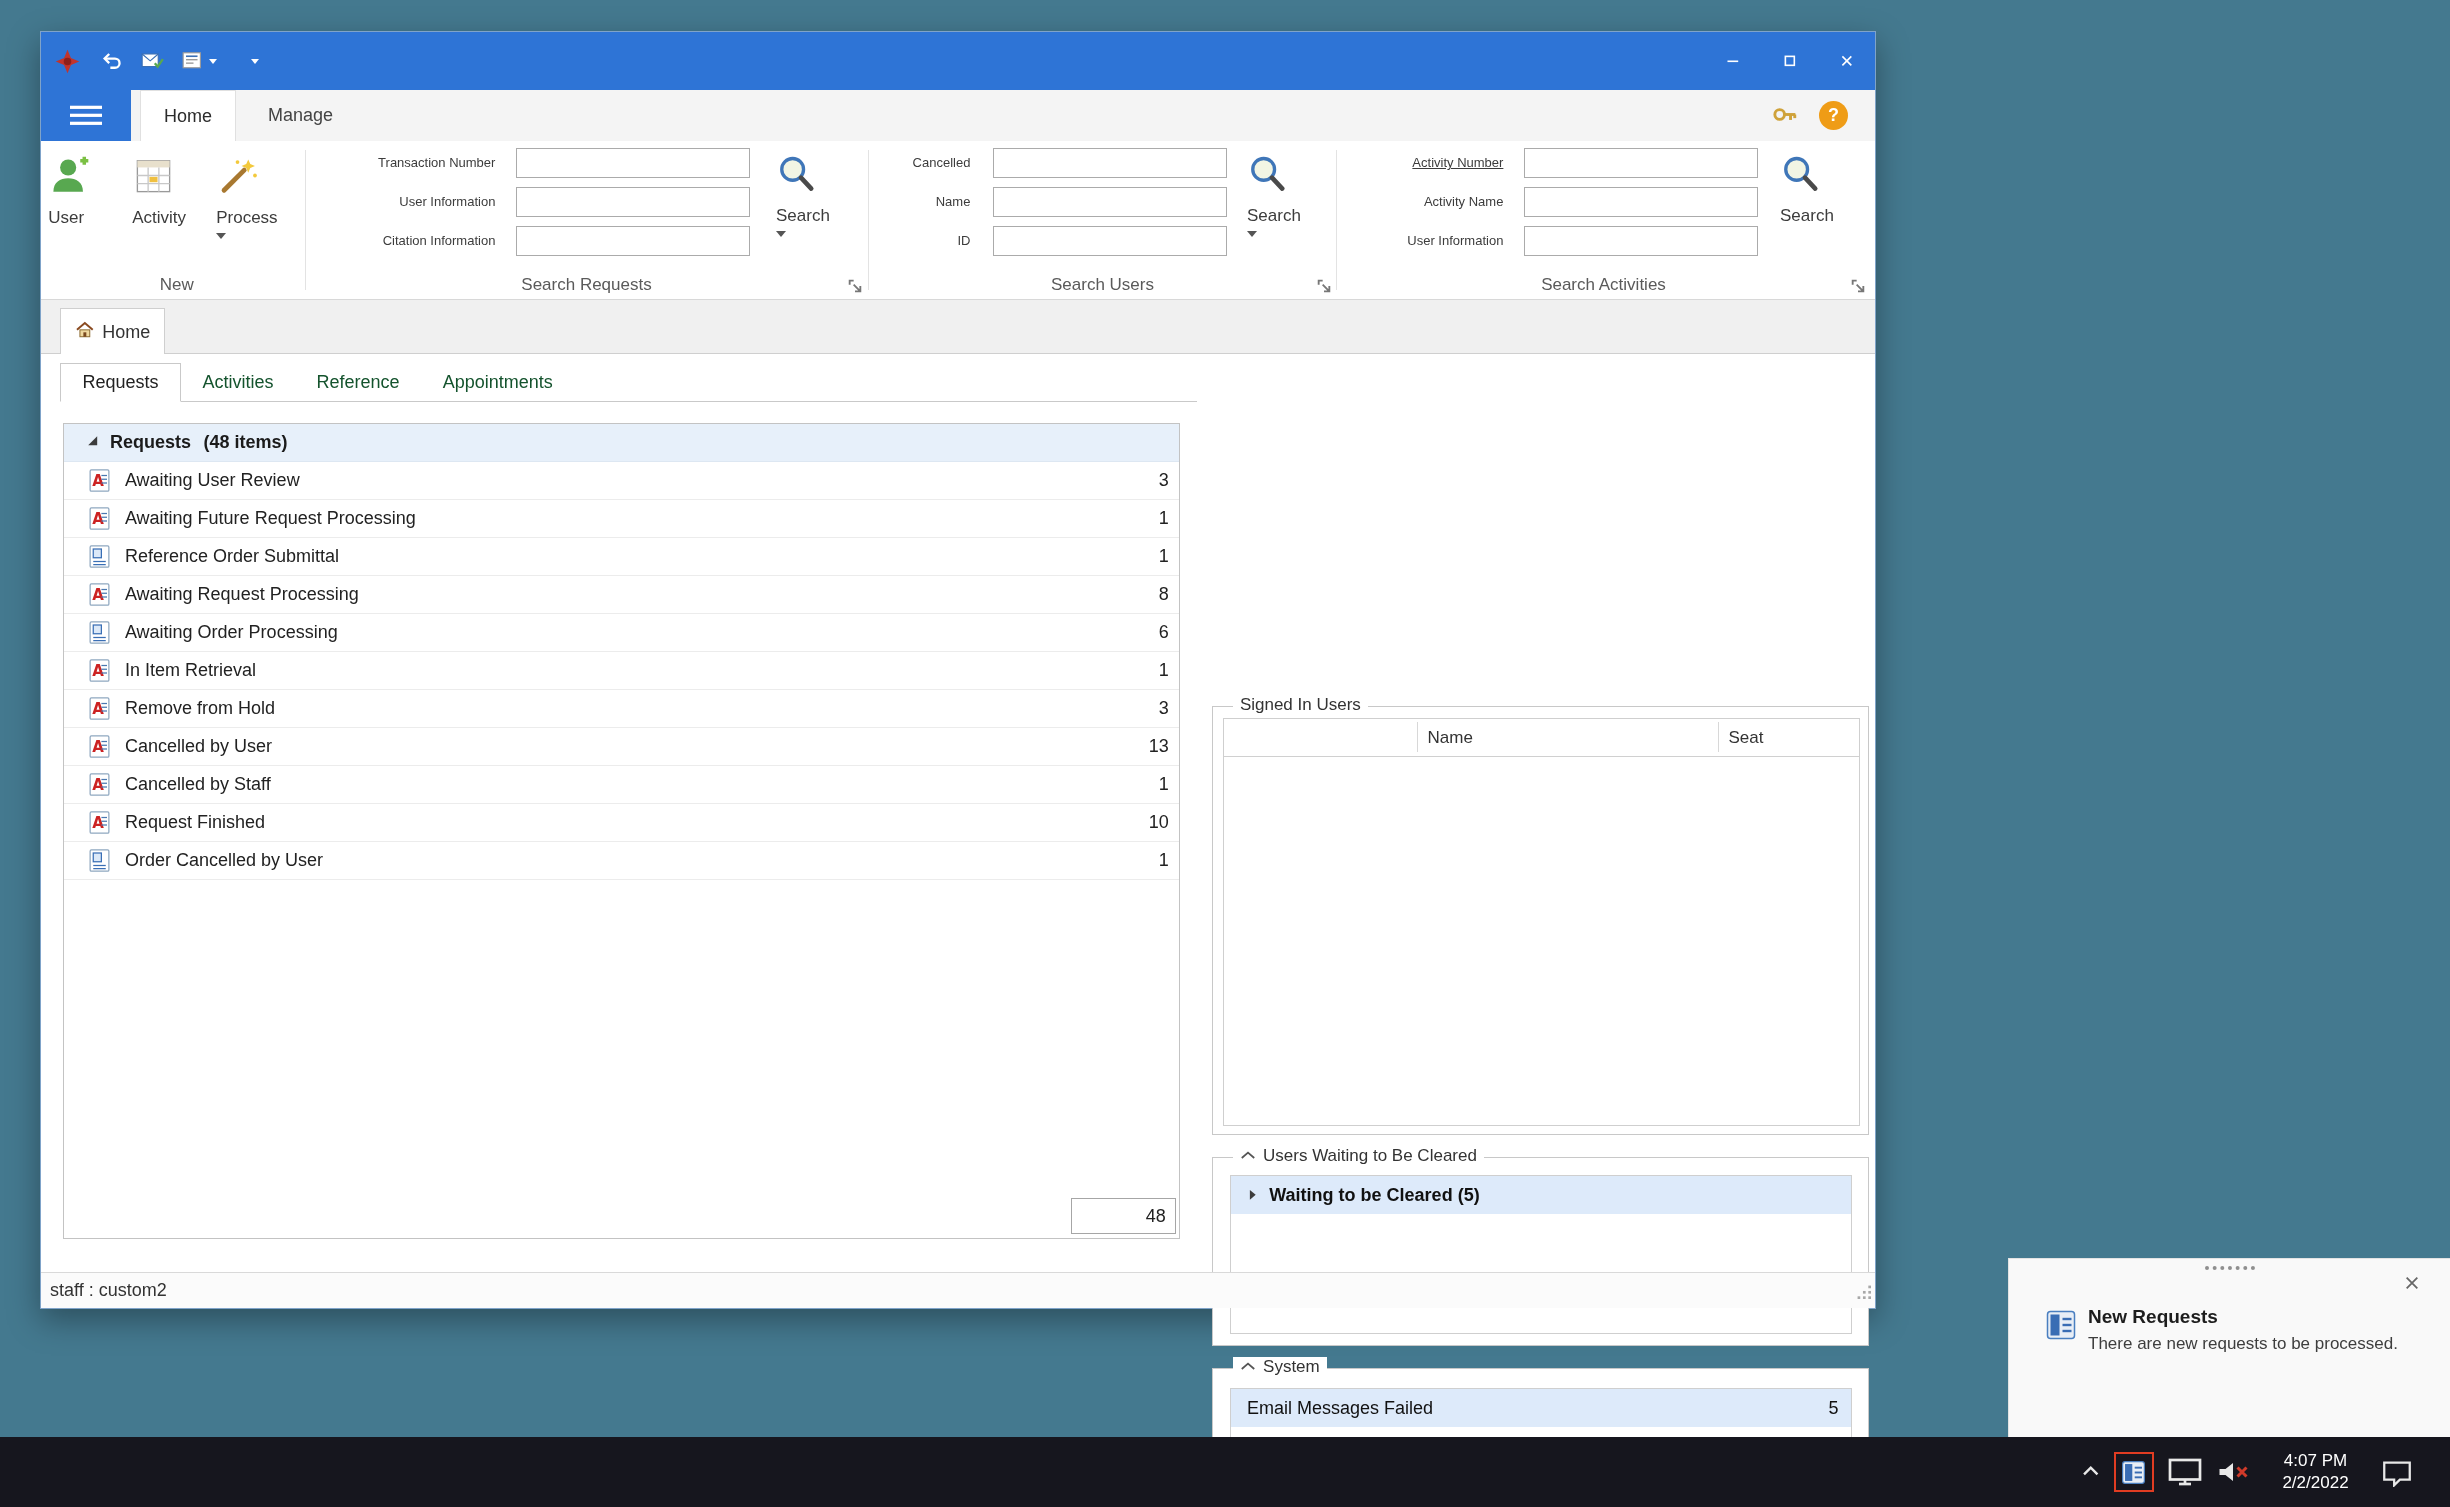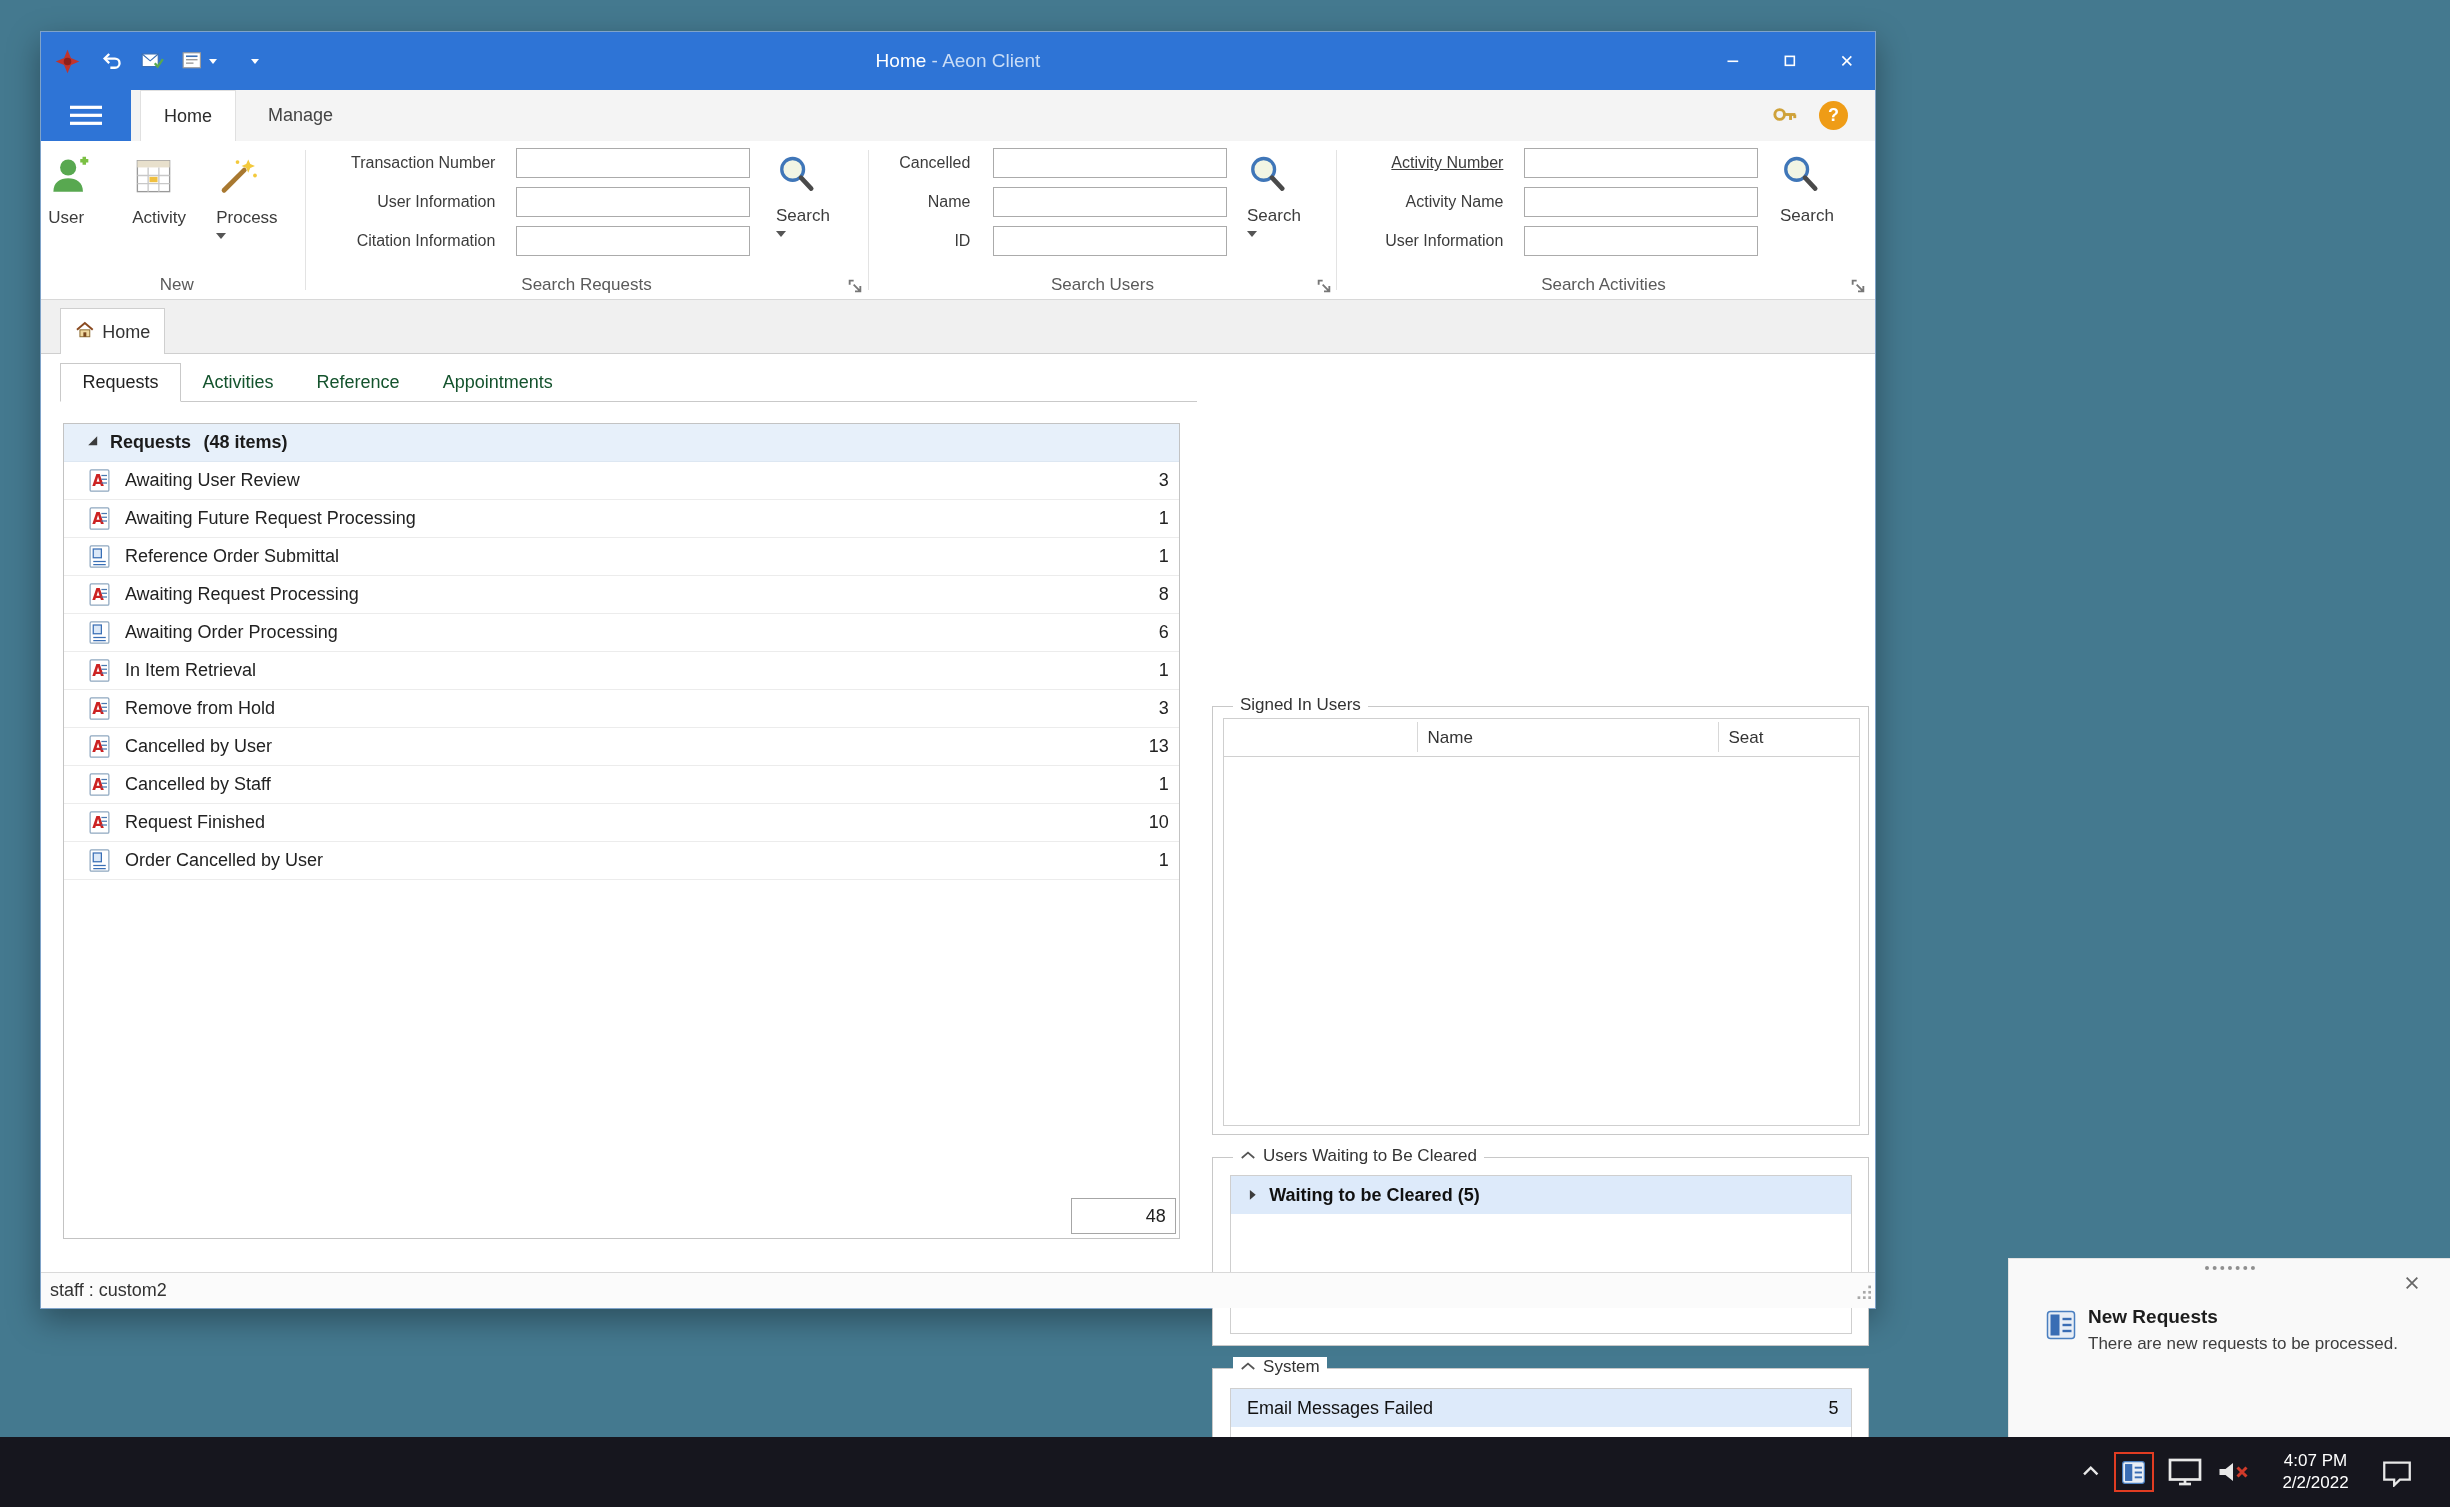--- a/index.html
+++ b/index.html
@@ -35,21 +35,21 @@
   
   .ribbon { position:absolute; left:0; top:109px; right:0; height:159px; background:#fff; border-bottom:0.9px solid #d8d8d8; }
   .vsep { position:absolute; top:9px; bottom:9px; width:0.9px; background:#e3e3e3; }
   .fgroup { position:absolute; top:0; bottom:0; }
   .grp-label { position:absolute; bottom:3.6px; left:0; right:0; text-align:center; font-size:17px; color:#5a5a5a; }
   .launcher { position:absolute; right:5.4px; bottom:5.4px; width:16px; height:16px; }
   .big-btn { position:absolute; top:5.4px; height:131px; width:79px; display:flex; flex-direction:column; align-items:flex-start; }
   .big-btn .blabel { margin-top:8px; font-size:17px; color:#3c3c3c; }
   .big-btn .bicon { margin-top:7.2px; }
   .caret-d { width:0; height:0; border-left:5.4px solid transparent; border-right:5.4px solid transparent; border-top:6.3px solid #555; margin-top:5.4px; }
-  .frow-label { position:absolute; height:30px; line-height:30px; font-size:16px; color:#3c3c3c; text-align:right; }
+  .frow-label { position:absolute; height:30px; line-height:30px; font-size:13px; color:#3c3c3c; text-align:right; }
   .frow-input { position:absolute; height:30px; width:234px; border:0.9px solid #ababab; background:#fff; font-size:17px; padding:0 7.2px; font-family:inherit; }
   .r1 { top:7.2px; } .r2 { top:46px; } .r3 { top:85px; }
 
   
   .docstrip { position:absolute; left:0; top:268px; right:0; height:54px; background:#f0f0f0; border-bottom:0.9px solid #cfcfcf; }
   .doctab { position:absolute; left:19px; top:8px; height:47px; background:#fff; border:0.9px solid #cfcfcf; border-bottom:none;
             display:flex; align-items:center; gap:7.2px; padding:0 14.3px; font-size:18px; color:#333; }
 
   
   .content { position:absolute; left:0; top:322px; right:0; bottom:36px; background:#fff; }
@@ -143,23 +143,20 @@
               <rect x="1" y="1" width="15" height="13" fill="#fff" stroke="#9a9a9a"></rect>
               <line x1="3.5" y1="4" x2="13.5" y2="4" stroke="#3a6fb5" stroke-width="1.4"></line>
               <line x1="3.5" y1="7" x2="13.5" y2="7" stroke="#9a9a9a" stroke-width="1.2"></line>
               <line x1="3.5" y1="10" x2="10" y2="10" stroke="#9a9a9a" stroke-width="1.2"></line>
             </svg>
           <span class="caret-w" style="border-left-width:4.5px;border-right-width:4.5px;border-top-width:5.4px;"></span>
         </span>
         <span class="qat-btn" style="margin-left:16px;">
           <span class="caret-w" style="border-left-width:4.5px;border-right-width:4.5px;border-top-width:5.4px;"></span>
         </span>
-      </span>
-      <span class="titlebar-title">
-        <span class="t1">Home</span><span class="t2"> - Aeon Client</span>
       </span>
       <span class="win-controls">
         <span class="win-btn">
           <svg width="19.7" height="19.7" viewBox="0 0 22 22">
               <line x1="5" y1="11.5" x2="17" y2="11.5" stroke="#fff" stroke-width="1.8"></line>
             </svg>
         </span>
         <span class="win-btn">
           <svg width="19.7" height="19.7" viewBox="0 0 22 22">
               <rect x="6" y="6" width="10" height="10" fill="none" stroke="#fff" stroke-width="1.8"></rect>

